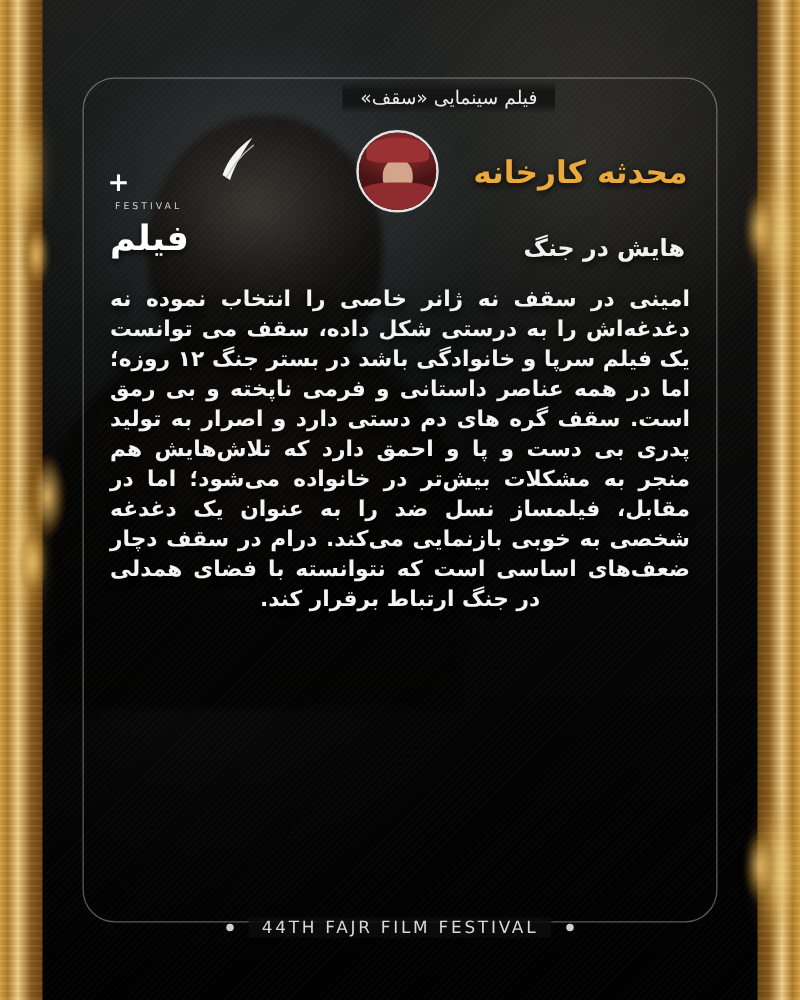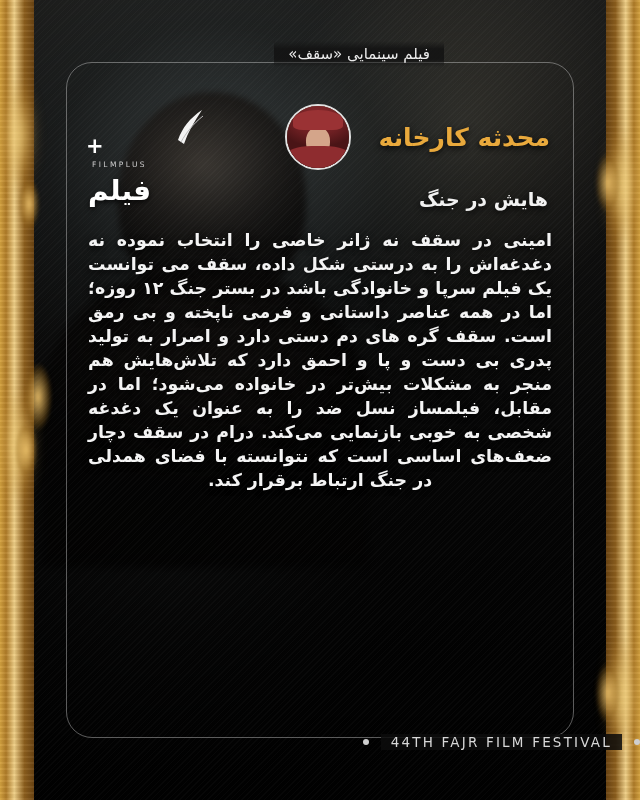--- a/index.html
+++ b/index.html
@@ -101,40 +101,41 @@
     top: 62px;
     bottom: 62px;
     border: 1px solid rgba(215,215,215,0.42);
     border-radius: 26px;
     pointer-events: none;
   }
 
   
   .top-title {
     position: absolute;
-    top: 41px;
+    top: 65px;
     right: 196px;
     padding: 0 14px;
     height: 26px;
     line-height: 26px;
     color: #ececec;
     font-size: 15px;
     letter-spacing: .2px;
     background: linear-gradient(180deg, rgba(20,20,20,0.0), rgba(18,18,18,0.85) 30%, rgba(18,18,18,0.85) 70%, rgba(20,20,20,0.0));
     white-space: nowrap;
   }
 
   
   .bottom-bar {
     position: absolute;
     bottom: 50px;
     left: 0;
     right: 0;
     display: flex;
     align-items: center;
+    justify-content: center;
     gap: 12px;
   }
   .bottom-bar .txt {
     color: #d8d8d8;
     font-size: 13.5px;
     letter-spacing: 2.2px;
     padding: 0 10px;
     background: rgba(12,12,12,0.85);
     direction: ltr;
   }
@@ -320,21 +321,21 @@
 
   <div class="top-title">فیلم سینمایی «سقف»</div>
 
   <div class="logo">
     <svg class="mark" viewBox="0 0 36 42">
       <path d="M6 34 C10 22, 18 12, 30 4 C22 16, 16 26, 12 38 Z" fill="#ffffff" opacity="0.95"></path>
       <path d="M9 36 C14 27, 21 18, 31 10" stroke="#bdbdbd" stroke-width="1" fill="none"></path>
     </svg>
     <span class="plus">+</span>
     <span class="wordmark">فیلم</span>
-    <span class="sub">FILMPLUS</span>
+    <span class="sub">FESTIVAL</span>
   </div>
 
   <div class="name-row">
     <div class="name">محدثه کارخانه</div>
     <div class="avatar">
       <div class="av-bg"></div>
       <div class="av-face"></div>
       <div class="av-scarf2"></div>
       <div class="av-scarf"></div>
     </div>

